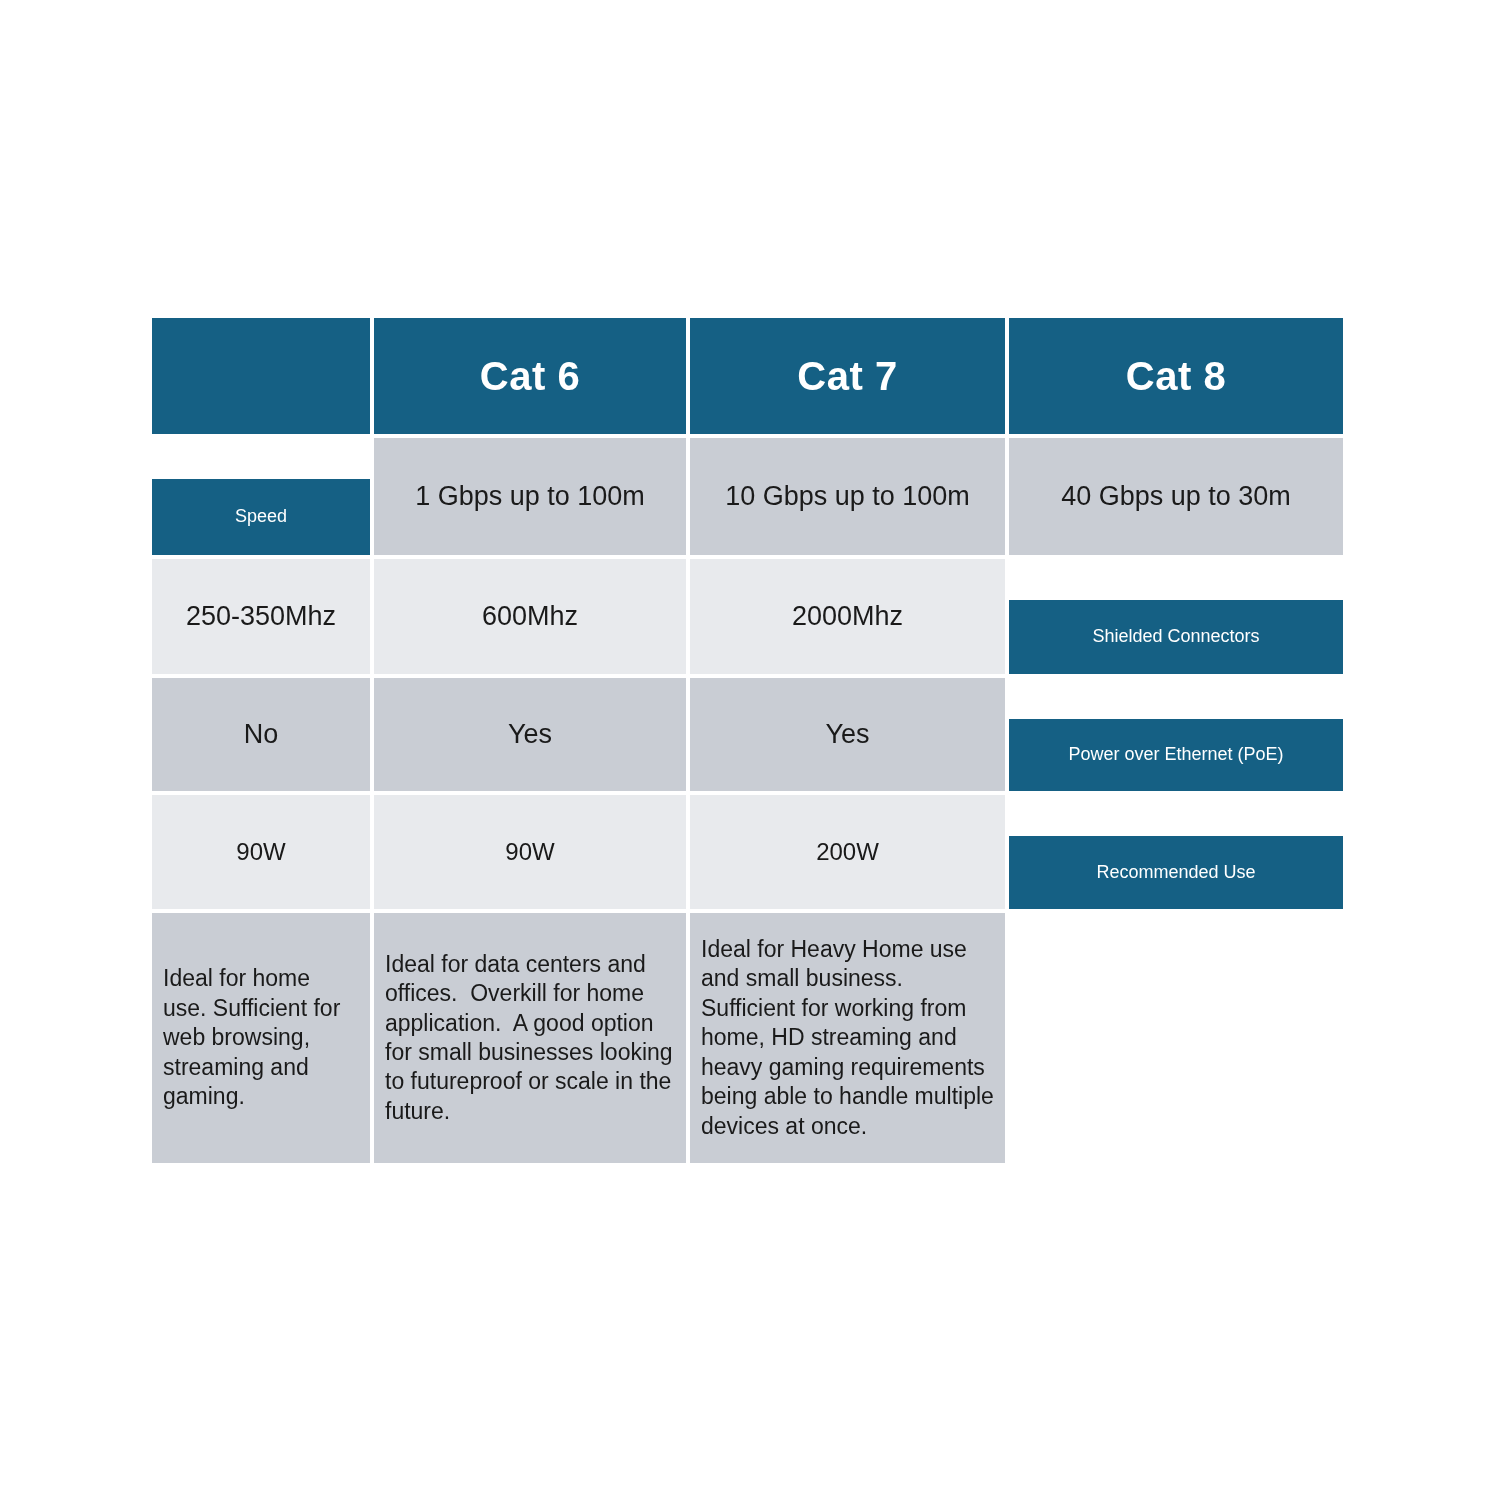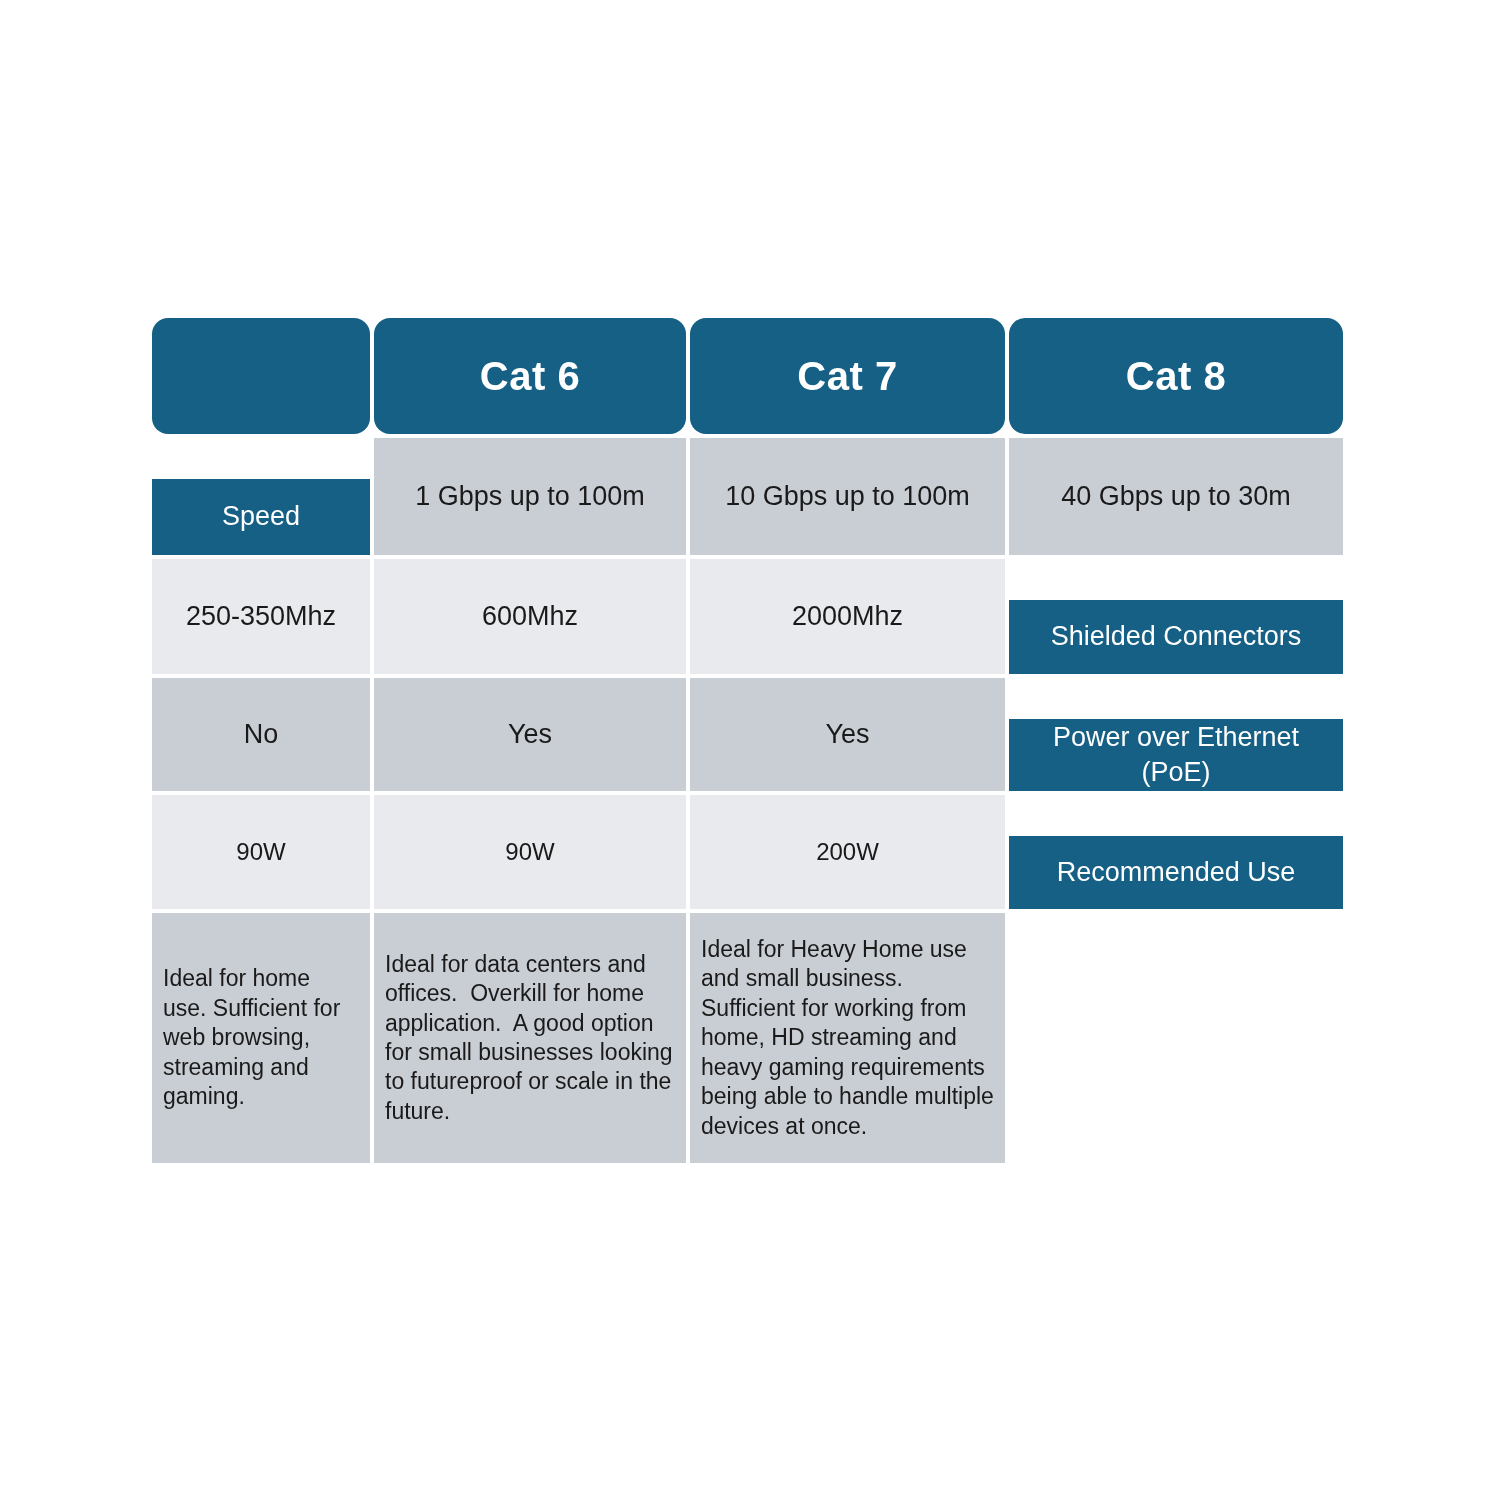--- a/index.html
+++ b/index.html
@@ -25,26 +25,25 @@
     justify-content:center;
     text-align:center;
     overflow:hidden;
   }
   .head{
     background:var(--header_bg,#156084);
     color:var(--header_text,#ffffff);
     font-weight:bold;
     font-size:40px;
     letter-spacing:0.5px;
-    border-radius:16px;
   }
   .label{
     background:var(--header_bg,#156084);
     color:var(--header_text,#ffffff);
-    font-size:27px;
+    font-size:18px;
     line-height:1.3;
     padding:0 10px;
     margin-top:41px;
   }
   .v{
     font-size:27px;
     color:var(--body_text,#1a1a1a);
     padding:0 0;
   }
   .r-dark{background:var(--row_dark,#C9CDD4);}

